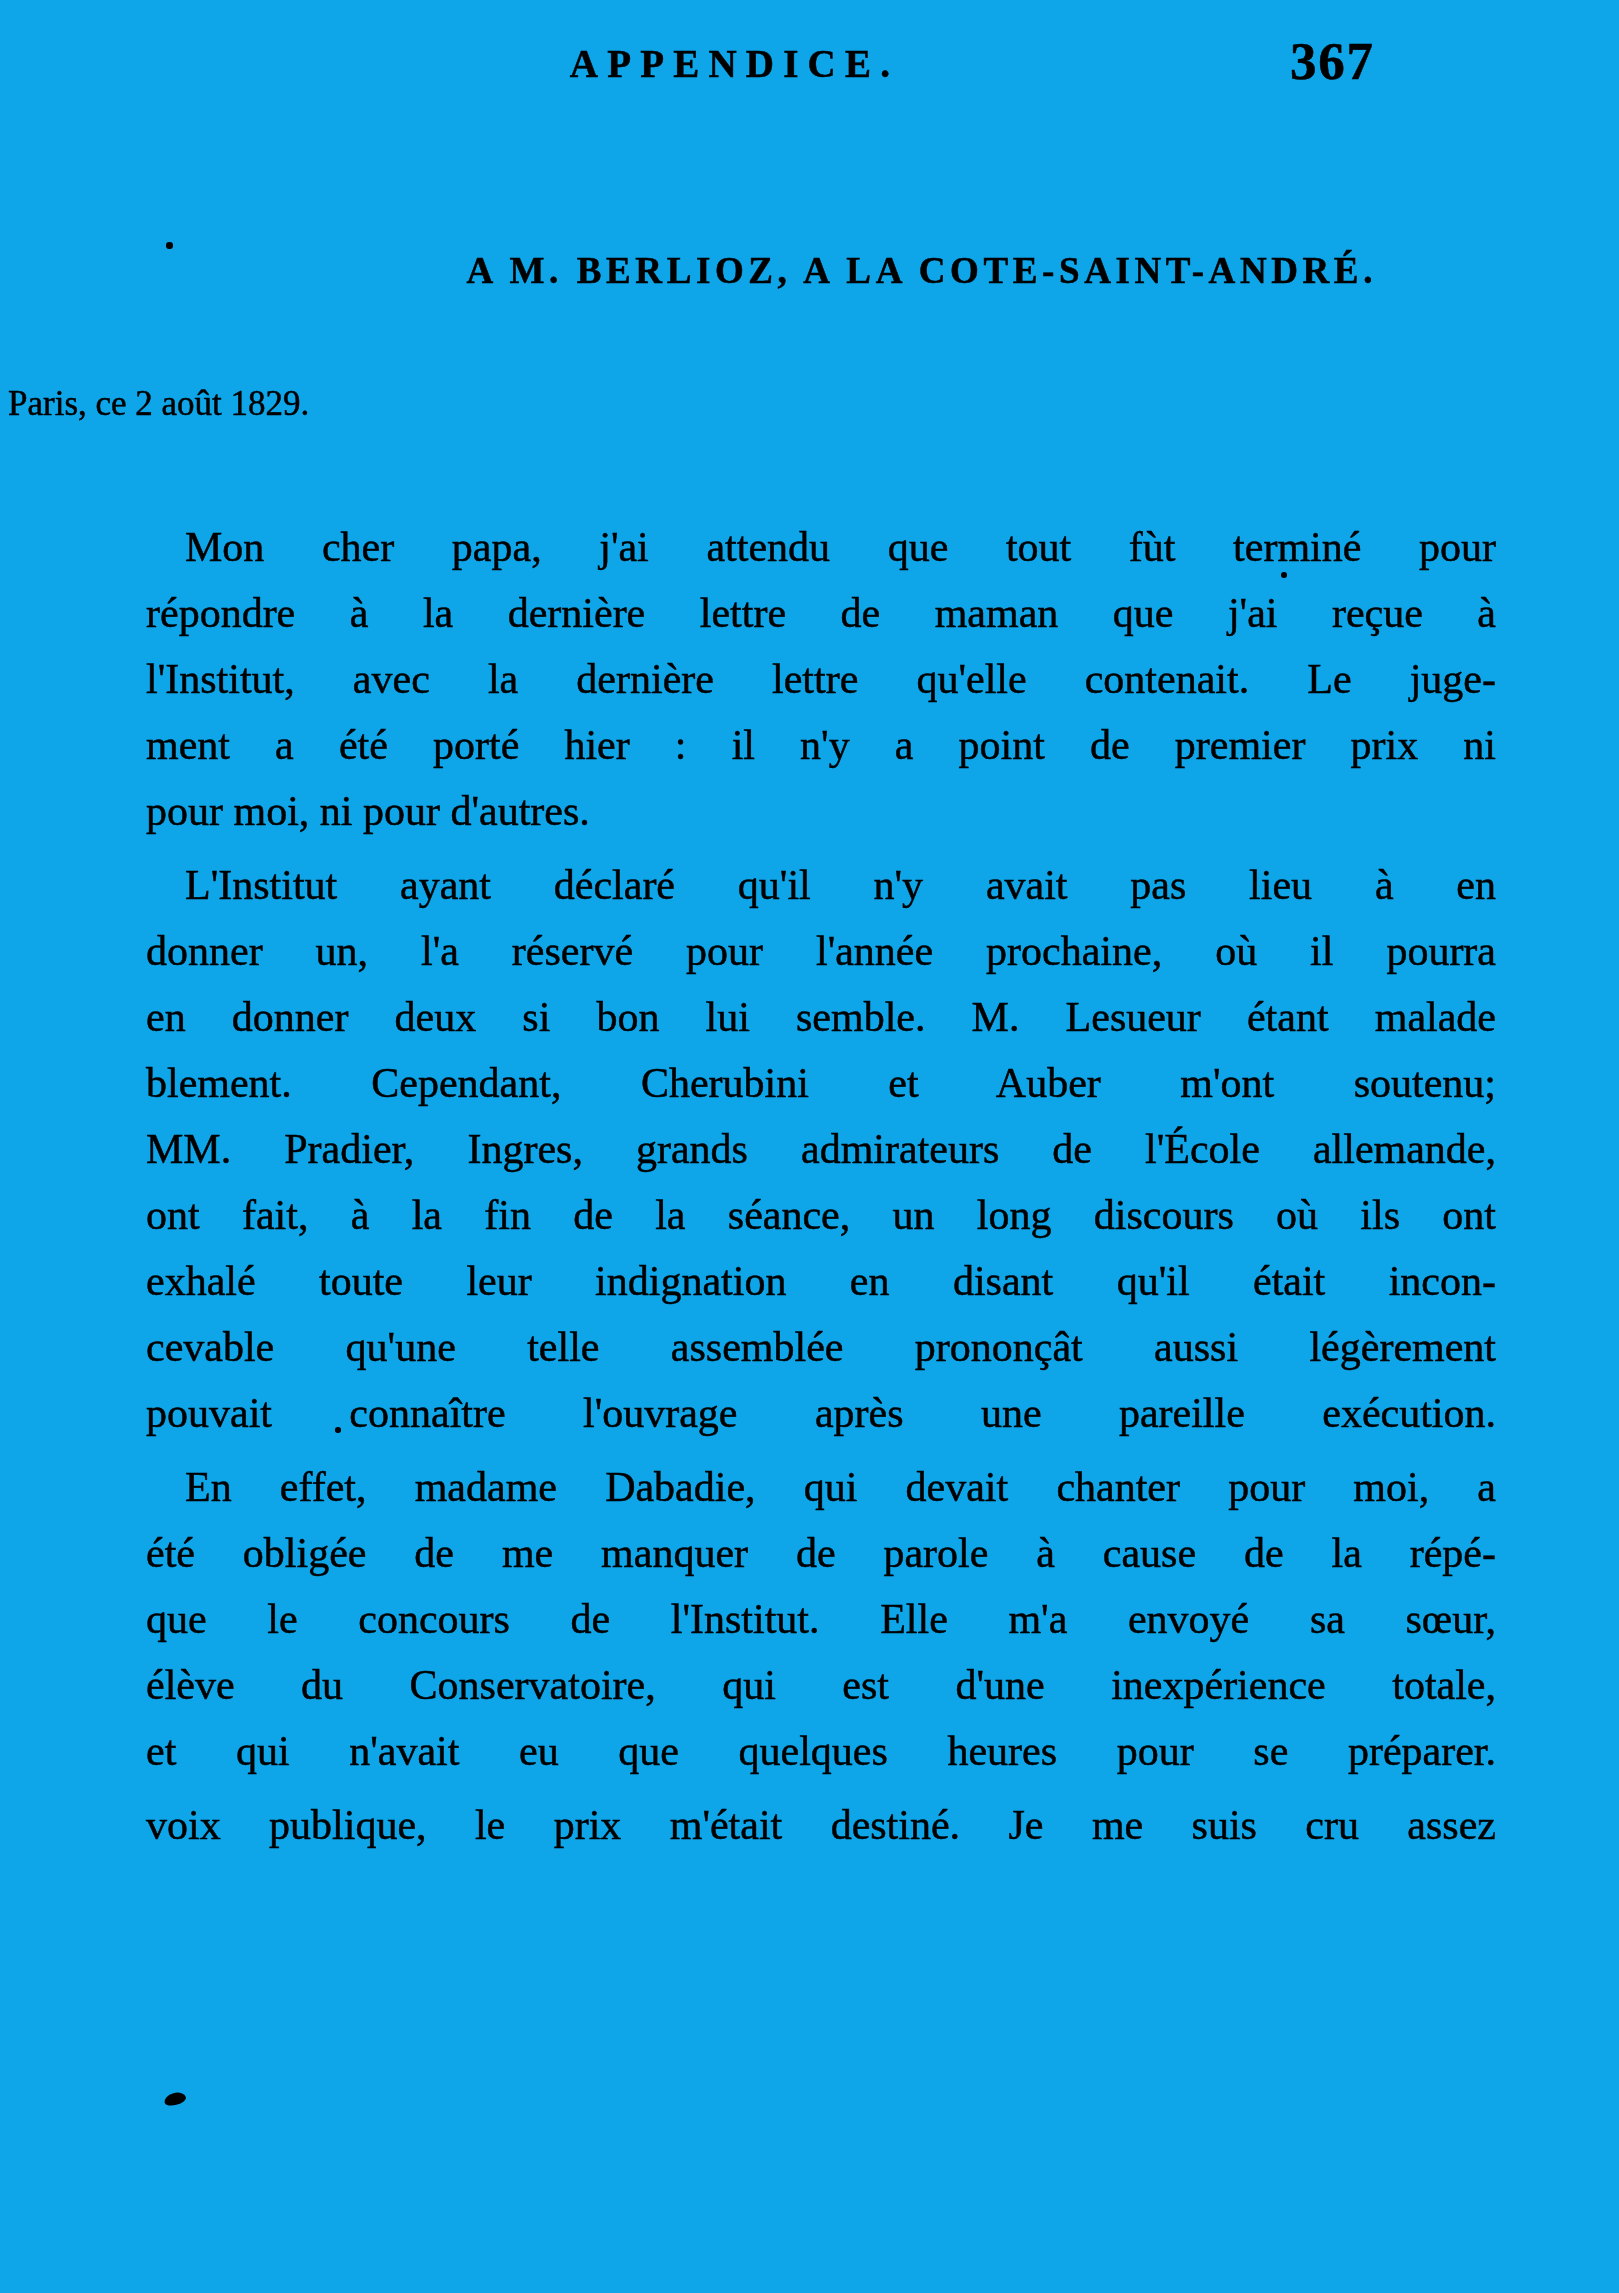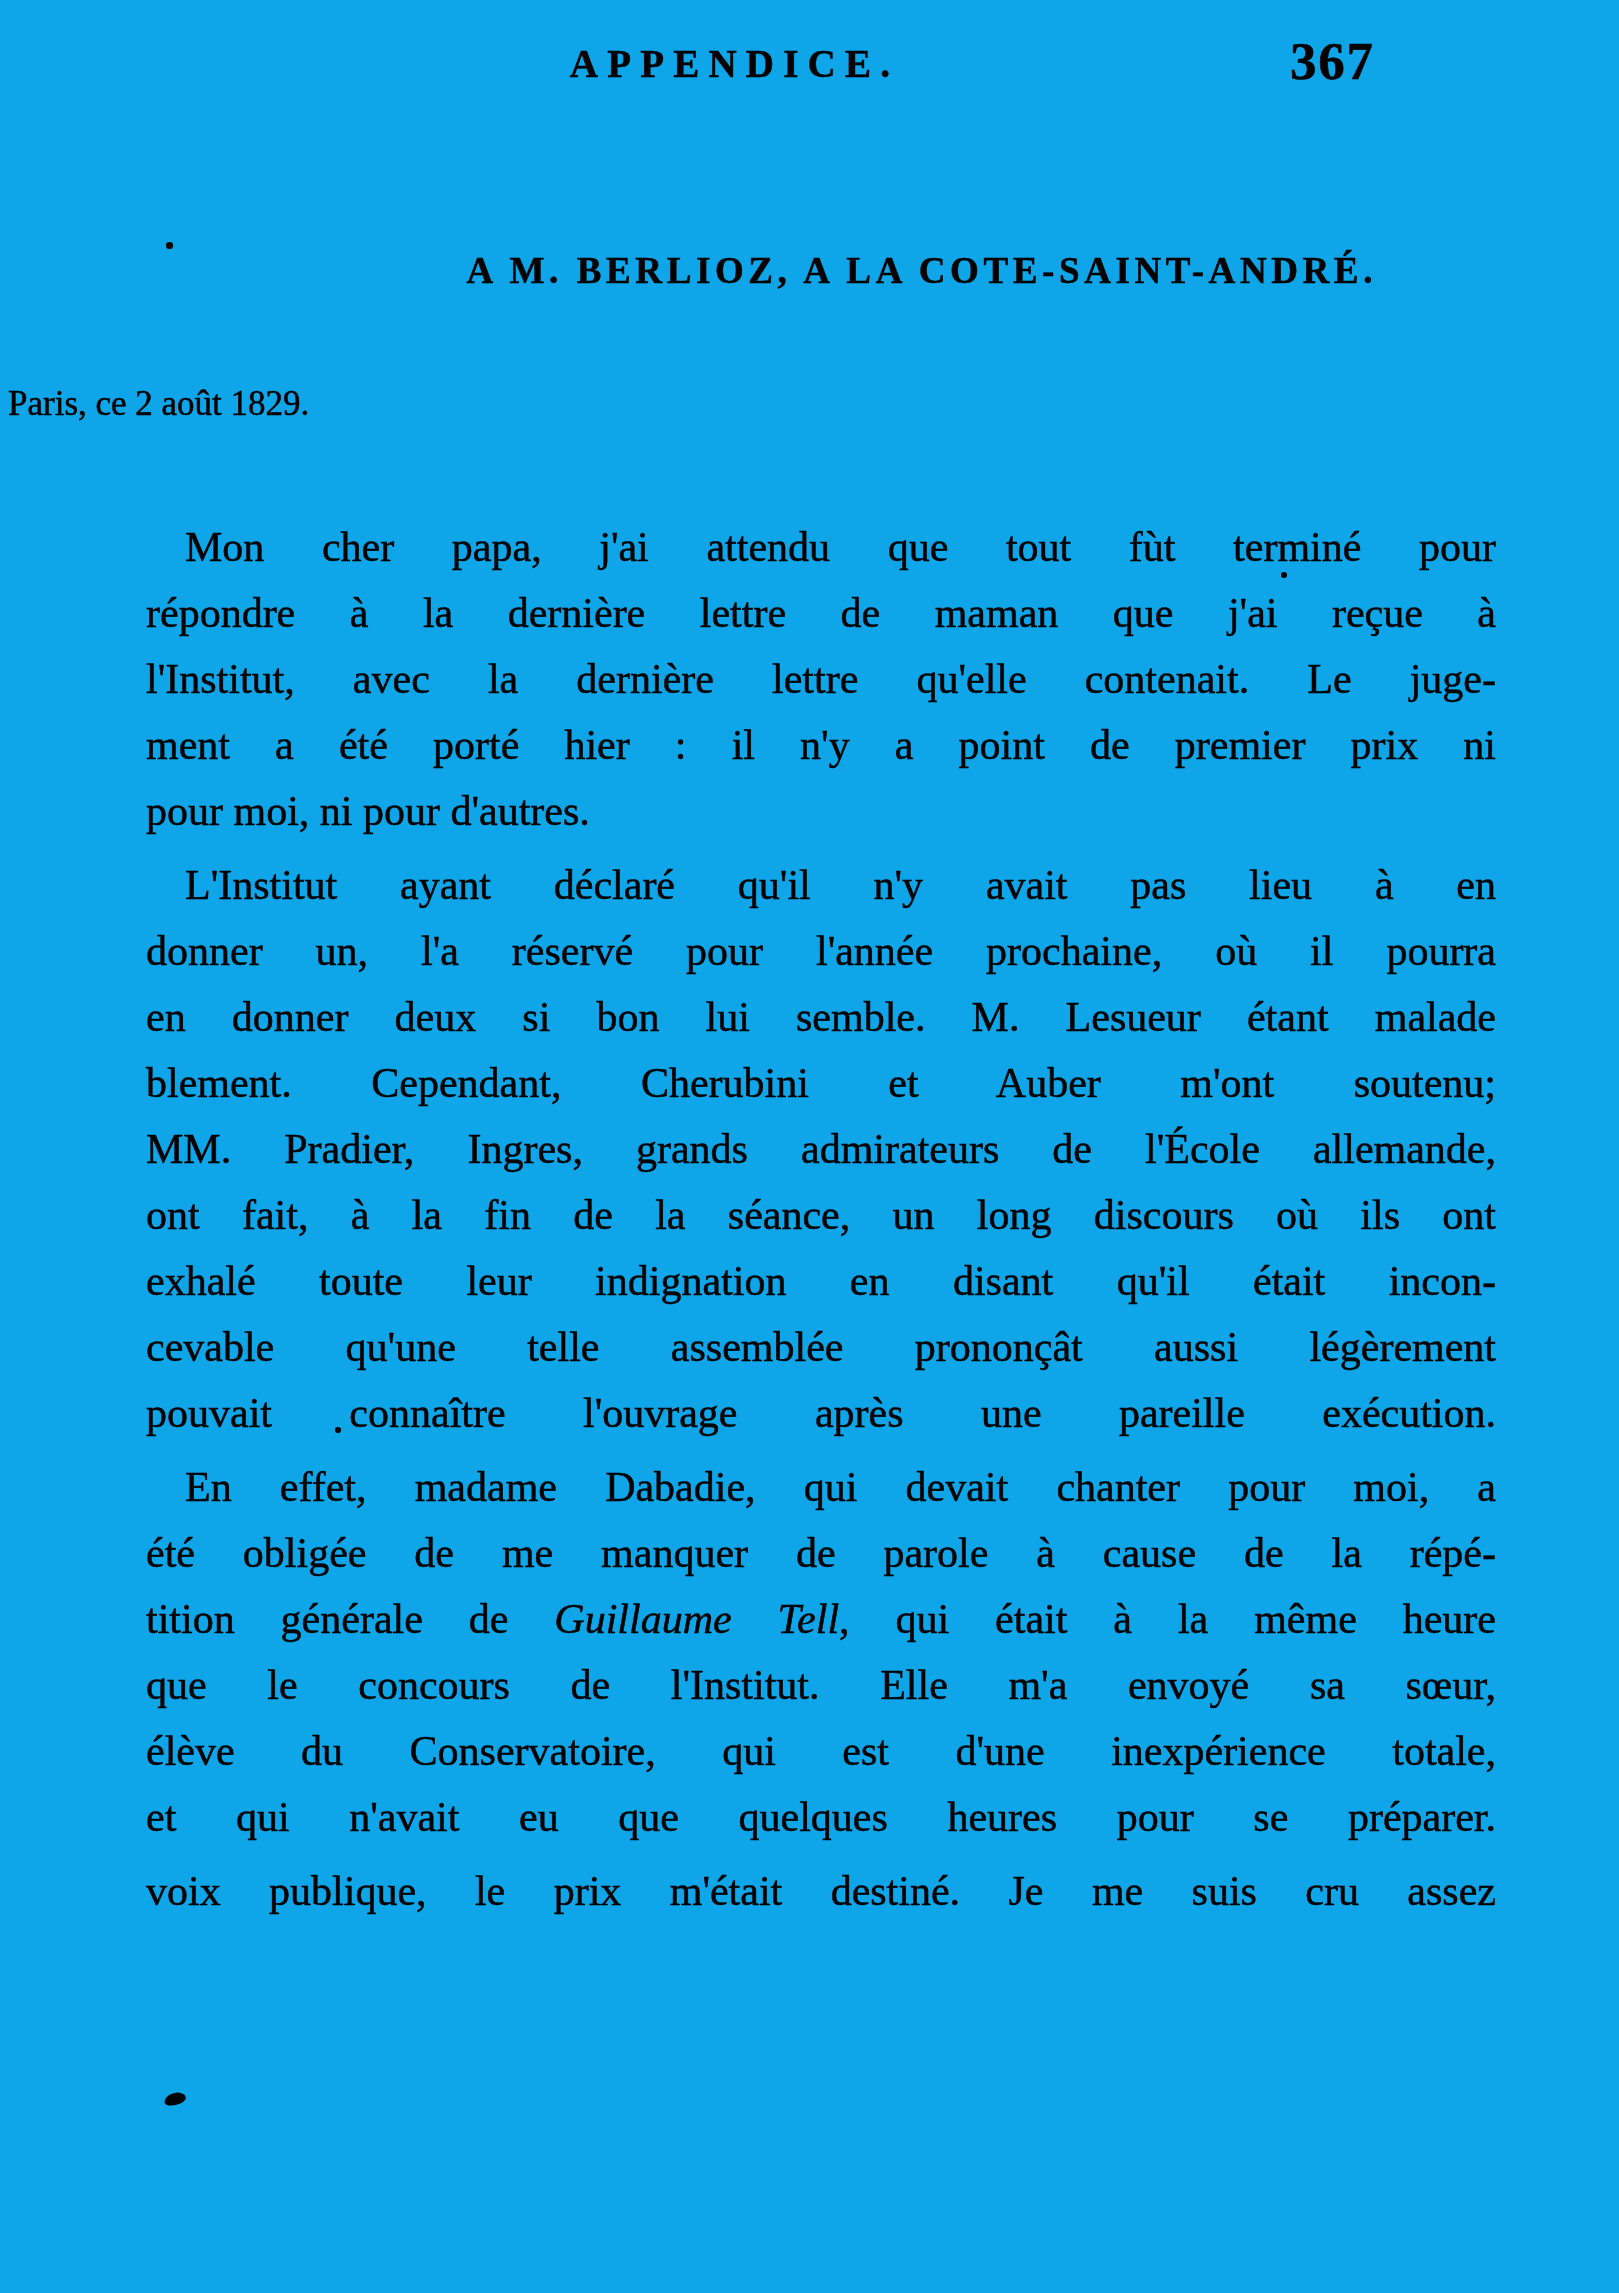--- a/index.html
+++ b/index.html
@@ -113,21 +113,20 @@
         <div class="line">blement. Cependant, Cherubini et Auber m'ont soutenu;</div>
         <div class="line">MM. Pradier, Ingres, grands admirateurs de l'École allemande,</div>
         <div class="line">ont fait, à la fin de la séance, un long discours où ils ont</div>
         <div class="line">exhalé toute leur indignation en disant qu'il était incon-</div>
         <div class="line">cevable qu'une telle assemblée prononçât aussi légèrement</div>
         <div class="line">pouvait connaître l'ouvrage après une pareille exécution.</div>
       </div>
       <div class="paragraph">
         <div class="line indent">En effet, madame Dabadie, qui devait chanter pour moi, a</div>
         <div class="line">été obligée de me manquer de parole à cause de la répé-</div>
-        <div class="line"><span>tition générale de </span><span class="italic">Guillaume Tell</span><span>, qui était à la même heure</span></div>
         <div class="line">que le concours de l'Institut. Elle m'a envoyé sa sœur,</div>
         <div class="line">élève du Conservatoire, qui est d'une inexpérience totale,</div>
         <div class="line">et qui n'avait eu que quelques heures pour se préparer.</div>
       </div>
       <div class="paragraph">
         <div class="line">voix publique, le prix m'était destiné. Je me suis cru assez</div>
       </div>
     </div>
 
   <div class="artifact artifact-title-dot"></div>

